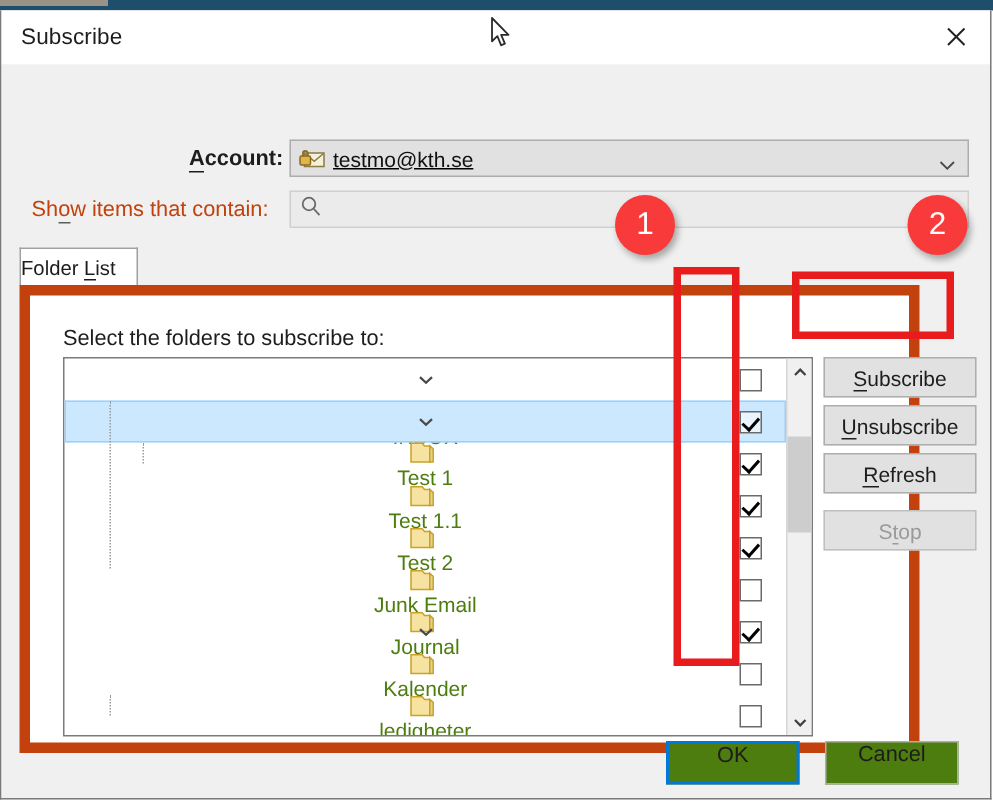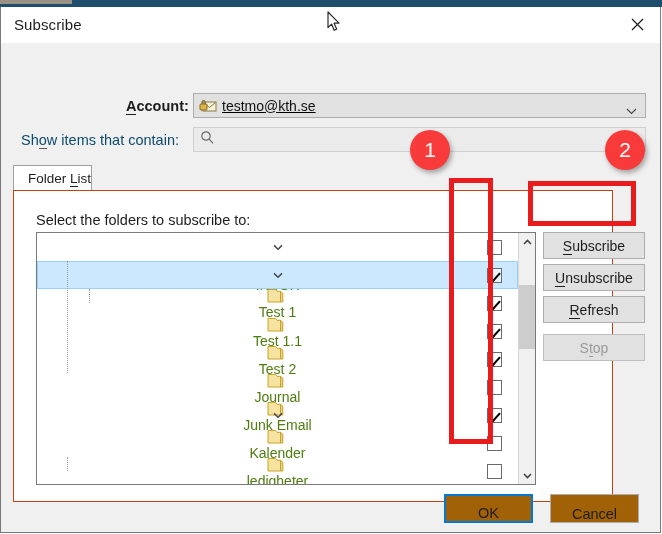--- a/index.html
+++ b/index.html
@@ -82,49 +82,49 @@
   .acct-icon { margin-left: 5px; width:18px; height:16px; position:relative; display:block;}
   .acct-text {
     font-size: 14px; color: #111; margin-left: 5px;
   }
   .combo-arrow {
     position: absolute; right: 8px; top: 7px;
   }
 
   .show-label {
     position: absolute; left: 20px; top: 89px;
-    font-size: 14.5px; color: #0c4a6e;
+    font-size: 14.5px; color: #c2410c;
   }
   .show-label .ul { border-bottom: 1px solid #5d5d5d; }
   .search-box {
     position: absolute; left: 192px; top: 84px;
     width: 453px; height: 25px;
     background: #ebebeb;
     border: 1px solid #d0d0d0;
     box-sizing: border-box;
     display:flex; align-items:center;
   }
   .search-icon { margin-left: 6px; }
 
   
   .tab {
     position: absolute; left: 12px; top: 122px;
     width: 79px; height: 26px;
     background: #ffffff;
     border: 1px solid #a0a0a0;
     border-bottom: none;
     box-sizing: border-box;
-    display:flex; align-items:center; justify-content:flex-end;
+    display:flex; align-items:center; justify-content:flex-start;
     font-size: 13.5px; color: #1d1d1d;
   }
   .tab-panel {
     position: absolute; left: 12px; top: 147px;
     width: 600px; height: 312px;
     background: #ffffff;
-    border: 1px solid #c2410c;
+    border: 7px solid #c2410c;
     box-sizing: border-box;
   }
   .panel-label {
     position: absolute; left: 22px; top: 21px;
     font-size: 14.5px; color: #1d1d1d;
   }
 
   
   .tree-box {
     position: absolute;
@@ -224,25 +224,25 @@
     display:flex; align-items:center; justify-content:center;
     cursor: default;
   }
   .btn.disabled { color: #9a9a9a; border-color: #bfbfbf; background:#e1e1e1; }
   .btn u { text-decoration: none; border-bottom: 1px solid currentColor; }
 
   
   .btn-bottom {
     position: absolute;
     width: 89px; height: 29px;
-    background: #a16207;
+    background: #4d7c0f;
     border: 1px solid #adadad;
     box-sizing: border-box;
     font-size: 14.5px; color: #1d1d1d;
-    display:flex; align-items:flex-end; justify-content:center;
+    display:flex; align-items:flex-start; justify-content:center;
     cursor: default;
   }
   .btn-bottom.focus {
     border: 2px solid #0078d7;
   }
 
   
   .ann-rect {
     position: absolute;
     border: 5px solid #e81c1c;
@@ -366,30 +366,30 @@
                   </svg></span>
                 <span class="tlabel">Test 2</span>
               </div>
               <div class="trow">
                 <div style="width: 8px; flex: 0 0 auto;"></div>
                 <div class="chev"></div>
                 <span class="folder-ico"><svg width="20" height="16" viewBox="0 0 20 16">
                     <path d="M2 1.5 H9.5 L11 3.3 H14.5 V14 H2 Z" fill="#f7e3a1" stroke="#c9a227" stroke-width="1"></path>
                     <path d="M14.5 3.3 L16.8 5.2 V14 H14.5 Z" fill="#e8d08a" stroke="#c9a227" stroke-width="1"></path>
                   </svg></span>
-                <span class="tlabel">Journal</span>
+                <span class="tlabel">Junk Email</span>
               </div>
               <div class="trow">
                 <div style="width: 8px; flex: 0 0 auto;"></div>
                 <div class="chev"></div>
                 <span class="folder-ico"><svg width="20" height="16" viewBox="0 0 20 16">
                     <path d="M2 1.5 H9.5 L11 3.3 H14.5 V14 H2 Z" fill="#f7e3a1" stroke="#c9a227" stroke-width="1"></path>
                     <path d="M14.5 3.3 L16.8 5.2 V14 H14.5 Z" fill="#e8d08a" stroke="#c9a227" stroke-width="1"></path>
                   </svg></span>
-                <span class="tlabel">Junk Email</span>
+                <span class="tlabel">Journal</span>
               </div>
               <div class="trow">
                 <div style="width: 8px; flex: 0 0 auto;"></div>
                 <div class="chev">
                   <svg width="10" height="7" viewBox="0 0 10 7">
                     <path d="M1 1.4 L5 5.2 L9 1.4" fill="none" stroke="#4a4a4a" stroke-width="1.5"></path>
                   </svg>
                 </div>
                 <span class="folder-ico"><svg width="20" height="16" viewBox="0 0 20 16">
                     <path d="M2 1.5 H9.5 L11 3.3 H14.5 V14 H2 Z" fill="#f7e3a1" stroke="#c9a227" stroke-width="1"></path>

